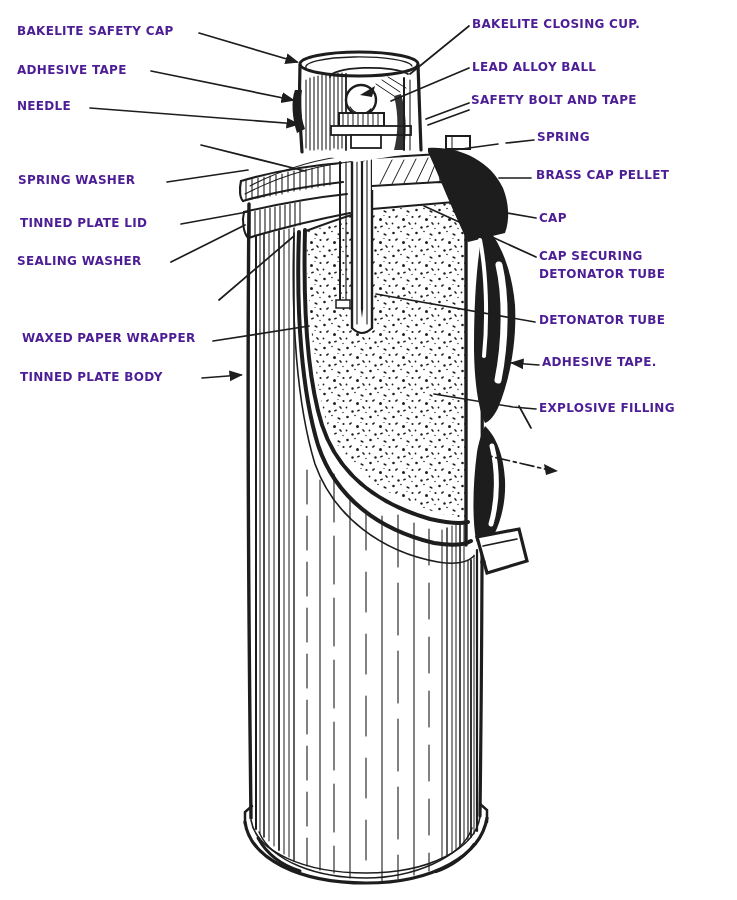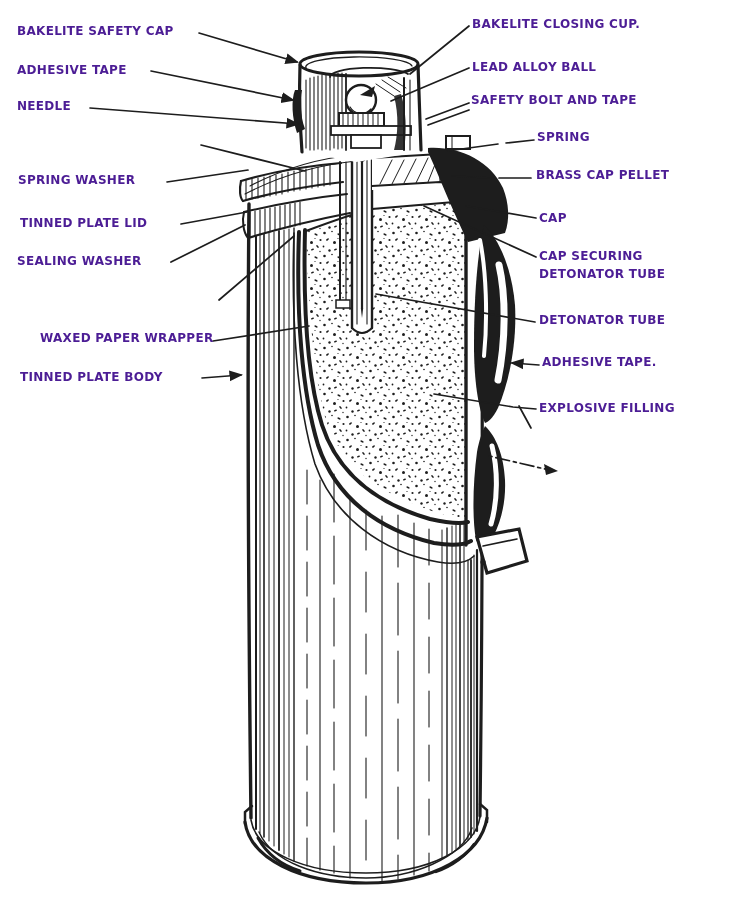--- a/index.html
+++ b/index.html
@@ -293,21 +293,21 @@
     </g>
   </g>
 </svg>
 
 <div class="lbl" style="left:17px;top:22px">BAKELITE SAFETY CAP</div>
 <div class="lbl" style="left:17px;top:61px">ADHESIVE TAPE</div>
 <div class="lbl" style="left:17px;top:97px">NEEDLE</div>
 <div class="lbl" style="left:18px;top:171px">SPRING WASHER</div>
 <div class="lbl" style="left:20px;top:214px">TINNED PLATE LID</div>
 <div class="lbl" style="left:17px;top:252px">SEALING WASHER</div>
-<div class="lbl" style="left:40px;top:329px">WAXED PAPER WRAPPER</div>
+<div class="lbl" style="left:22px;top:329px">WAXED PAPER WRAPPER</div>
 <div class="lbl" style="left:472px;top:15px">BAKELITE CLOSING CUP.</div>
 
 <div class="lbl" style="left:20px;top:368px">TINNED PLATE BODY</div>
 <div class="lbl" style="left:472px;top:58px">LEAD ALLOY BALL</div>
 <div class="lbl" style="left:471px;top:91px">SAFETY BOLT AND TAPE</div>
 <div class="lbl" style="left:537px;top:128px">SPRING</div>
 <div class="lbl" style="left:536px;top:166px">BRASS CAP PELLET</div>
 <div class="lbl" style="left:539px;top:209px">CAP</div>
 <div class="lbl" style="left:539px;top:247px">CAP SECURING
 DETONATOR TUBE</div>

